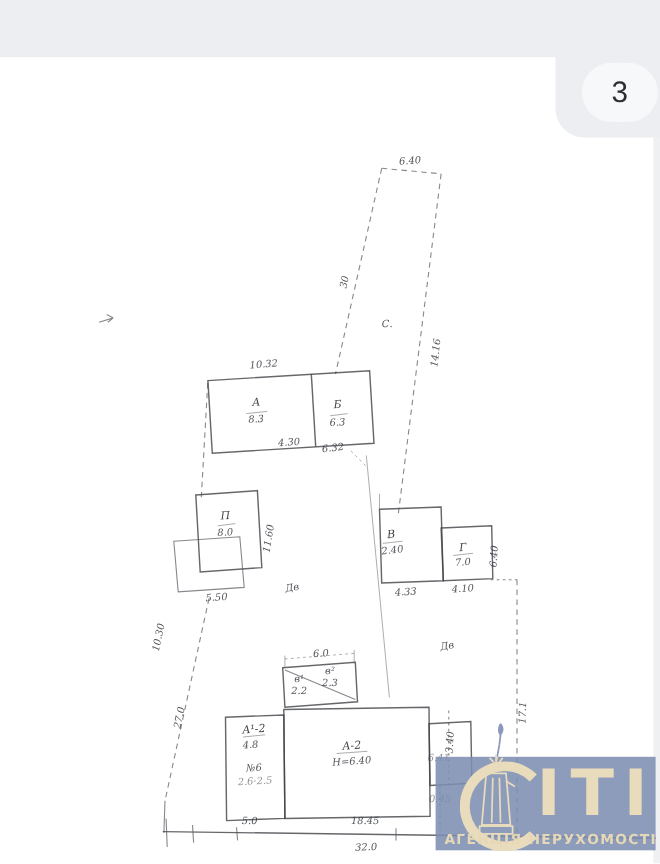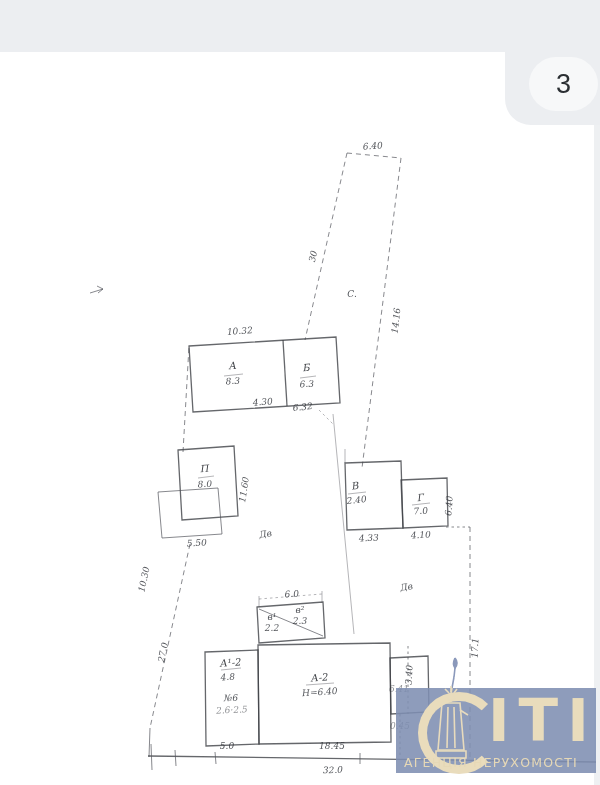--- a/index.html
+++ b/index.html
@@ -21,21 +21,21 @@
   .lbl{font:italic 9px "DejaVu Serif", serif;fill:#34373d;opacity:.85;}
   .lbl-b{font:italic 10px "DejaVu Serif", serif;fill:#2e3136;opacity:.9;}
   .lbl-f{opacity:.55;}
   .watermark{position:absolute;left:396px;top:688px;width:200px;height:85px;
        background:rgba(126,142,178,.88);z-index:3;}
   .cring{position:absolute;left:22px;top:4px;width:64px;height:64px;border:9px solid #e9dcbc;
        border-right-color:transparent;border-radius:50%;}
   .brand-rest{position:absolute;left:92px;top:-6px;font-family:"DejaVu Sans",sans-serif;
        font-weight:bold;font-size:58px;line-height:78px;letter-spacing:9px;color:#e9dcbc;}
   .tagline{position:absolute;left:8px;bottom:3px;width:192px;font-family:"DejaVu Sans",sans-serif;
-       font-weight:normal;font-size:12.5px;letter-spacing:1.2px;color:#e6d8b6;white-space:nowrap;
+       font-weight:bold;font-size:12.5px;letter-spacing:1.2px;color:#e6d8b6;white-space:nowrap;
        overflow:hidden;}
   .statue{position:absolute;left:428px;top:655px;z-index:4;}
 </style>
 </head>
 <body>
 
 <div class="top-band"></div>
 <div class="corner-blob"></div>
 <div class="right-strip"></div>
 

